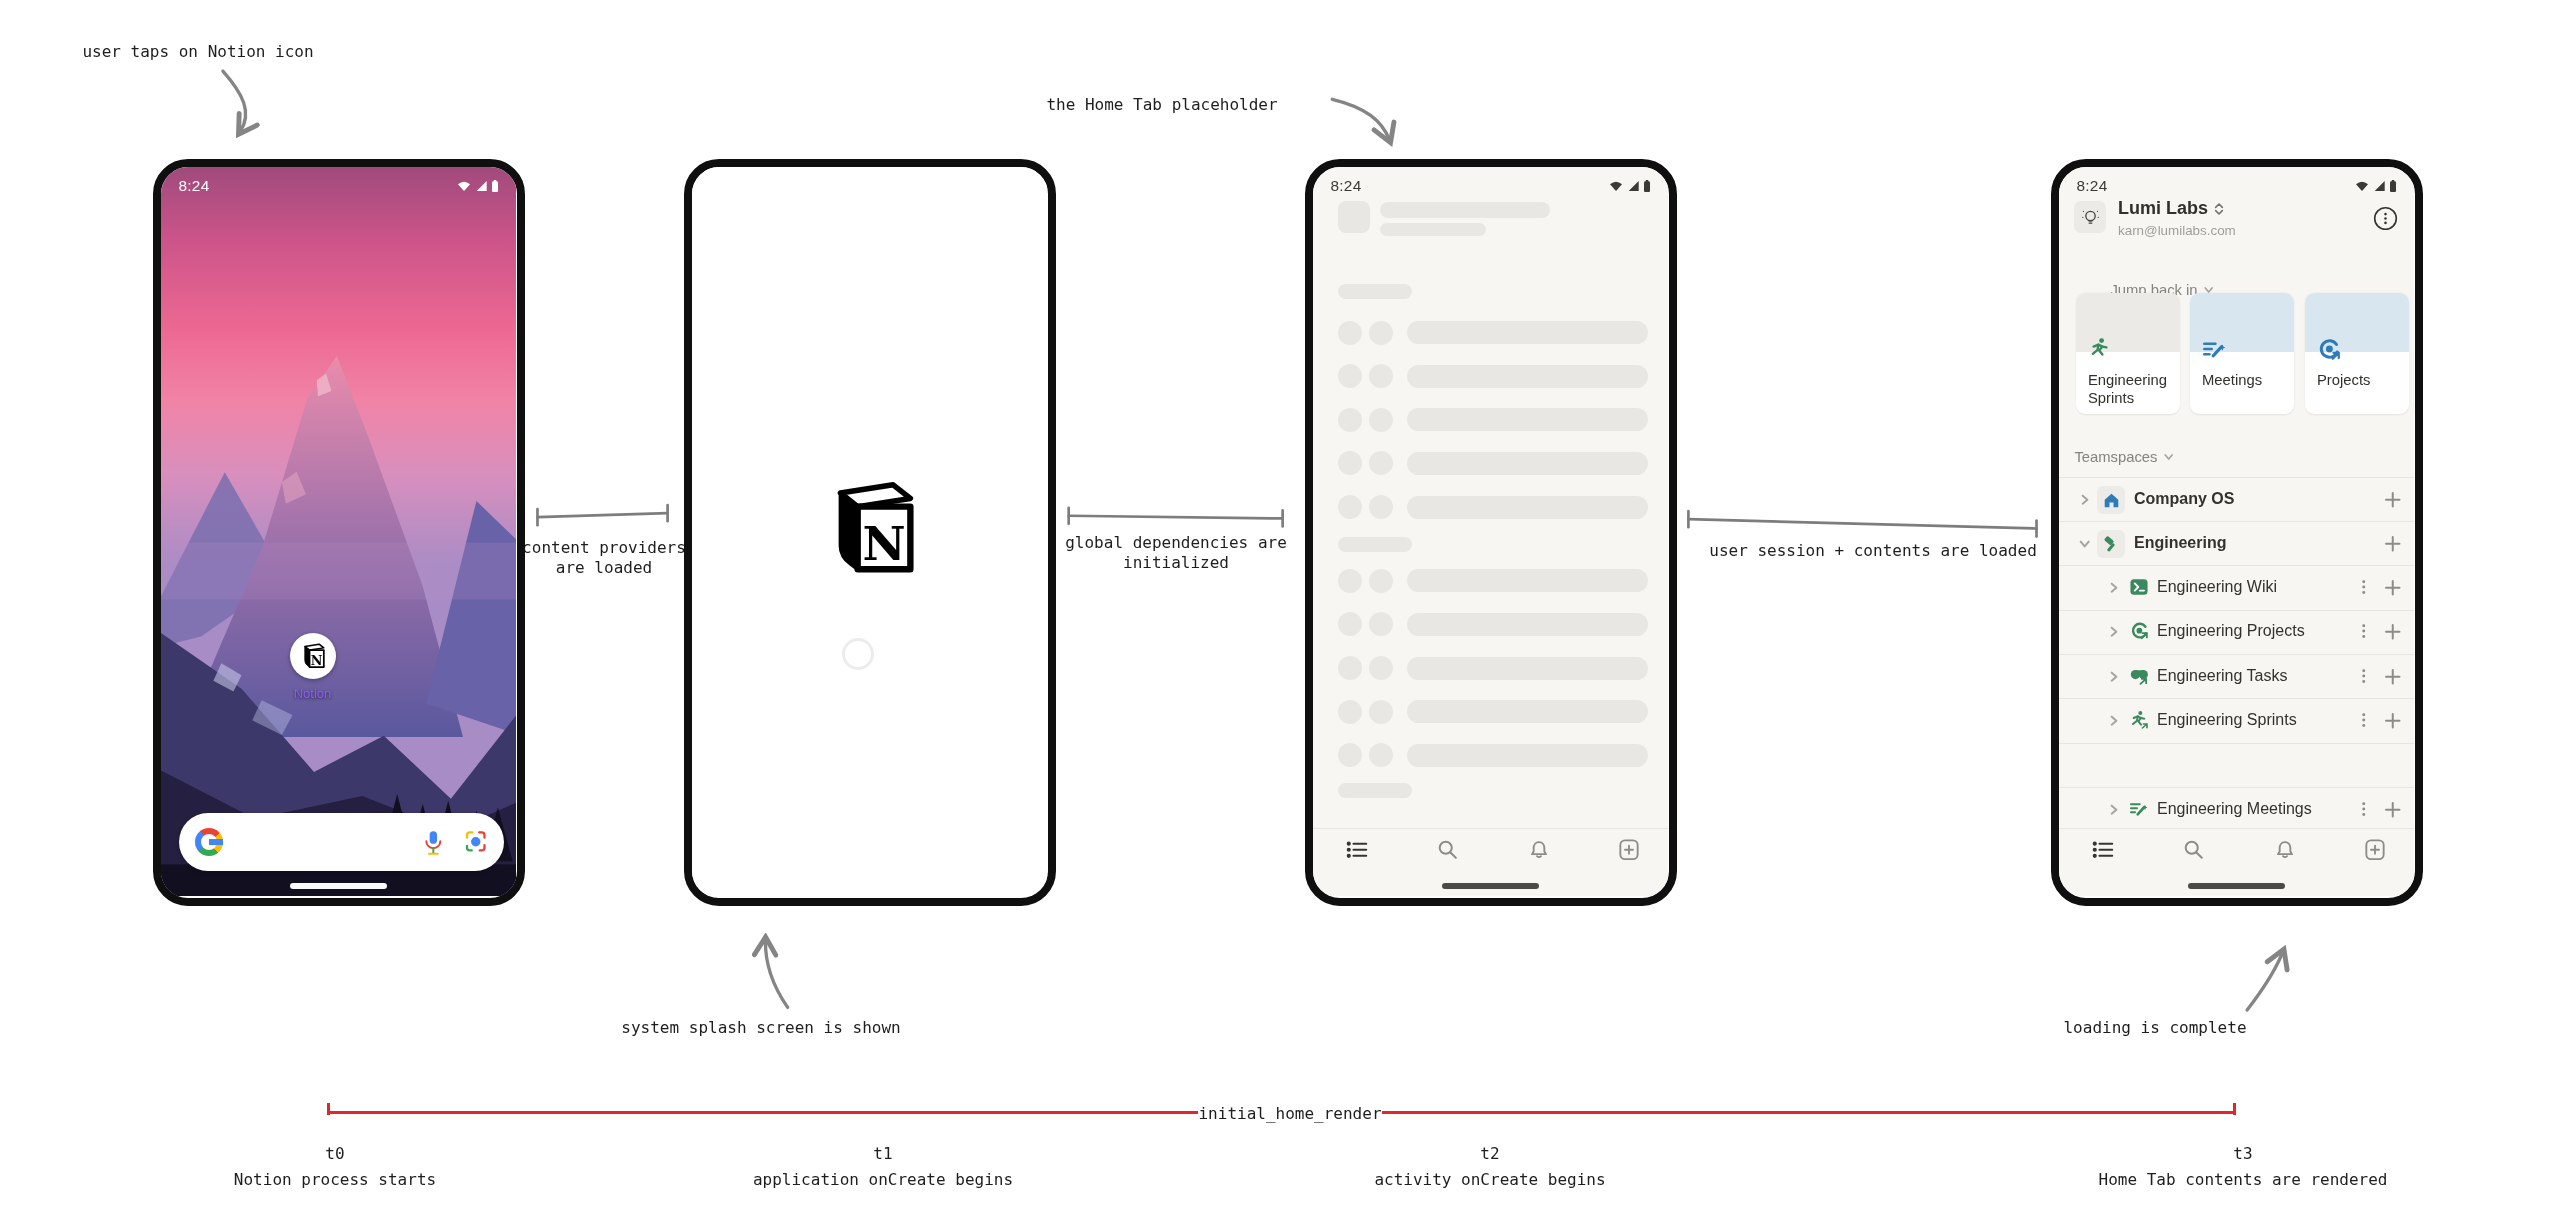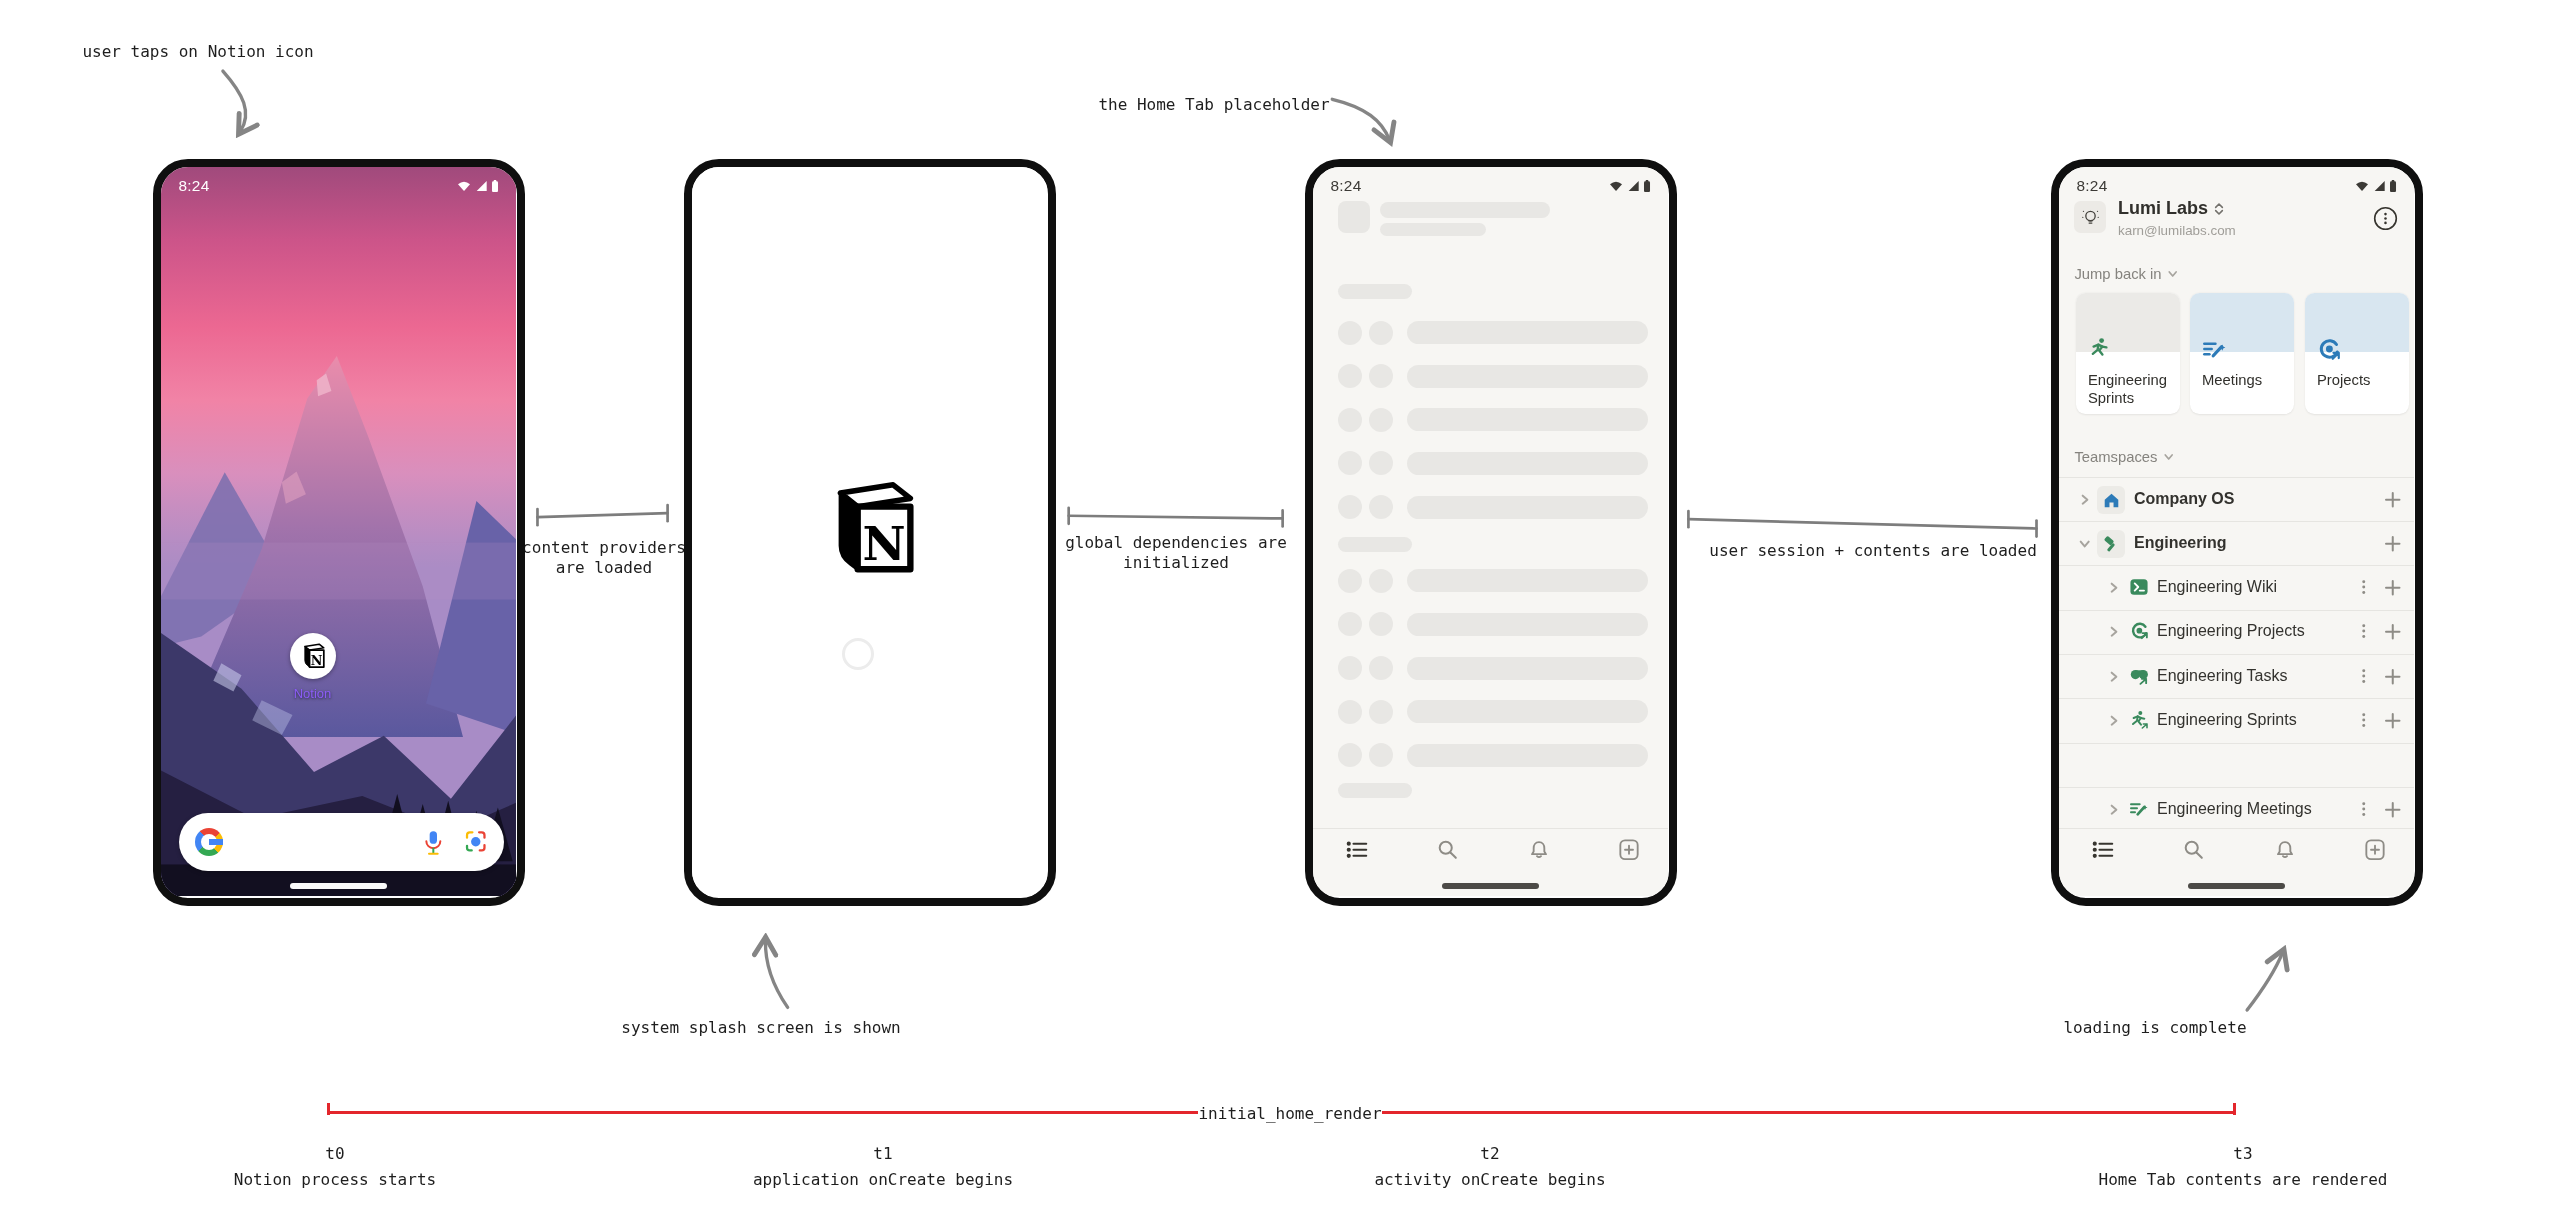--- a/index.html
+++ b/index.html
@@ -251,21 +251,21 @@
           <path d="M 3036 776 L 3036 800"></path>
       </g>
     </g>
   </svg>
 
   <div class="note" style="left:198px;top:42px;">user taps on Notion icon</div>
   <div class="note" style="left:604px;top:538px;">
     <div>content providers</div>
     <div>are loaded</div>
   </div>
-  <div class="note" style="left:1214px;top:95px;">the Home Tab placeholder</div>
+  <div class="note" style="left:1162px;top:95px;">the Home Tab placeholder</div>
   <div class="note" style="left:1176px;top:533px;">
     <div>global dependencies are</div>
     <div>initialized</div>
   </div>
   <div class="note" style="left:1873px;top:541px;">user session + contents are loaded</div>
   <div class="note" style="left:761px;top:1018px;">system splash screen is shown</div>
   <div class="note" style="left:2155px;top:1018px;">loading is complete</div>
 
   <div>
     <div class="tl-riser" style="left:327px;top:1103px;"></div>
@@ -497,21 +497,21 @@
             <use href="#ic-sort"></use>
           </svg>
       </div>
       <div class="ws-email">karn@lumilabs.com</div>
       <div class="ellipsis-btn">
         <svg width="27" height="27" viewBox="0 0 40 40">
             <use href="#ic-ellipsis-circle"></use>
           </svg>
       </div>
 
-      <div class="sec-label" style="top:99px;">
+      <div class="sec-label" style="top:115px;margin-left:36px;">
         <span>Jump back in</span>
         <svg width="11.4" height="11.4" viewBox="0 0 20 20">
             <use href="#ic-chev-d"></use>
           </svg>
       </div>
 
       <div class="card" style="left:17px;">
         <div class="tint" style="background:#ebeae7;"></div>
         <svg class="cicon" viewBox="0 0 30 30">
             <use href="#ic-runner"></use>

